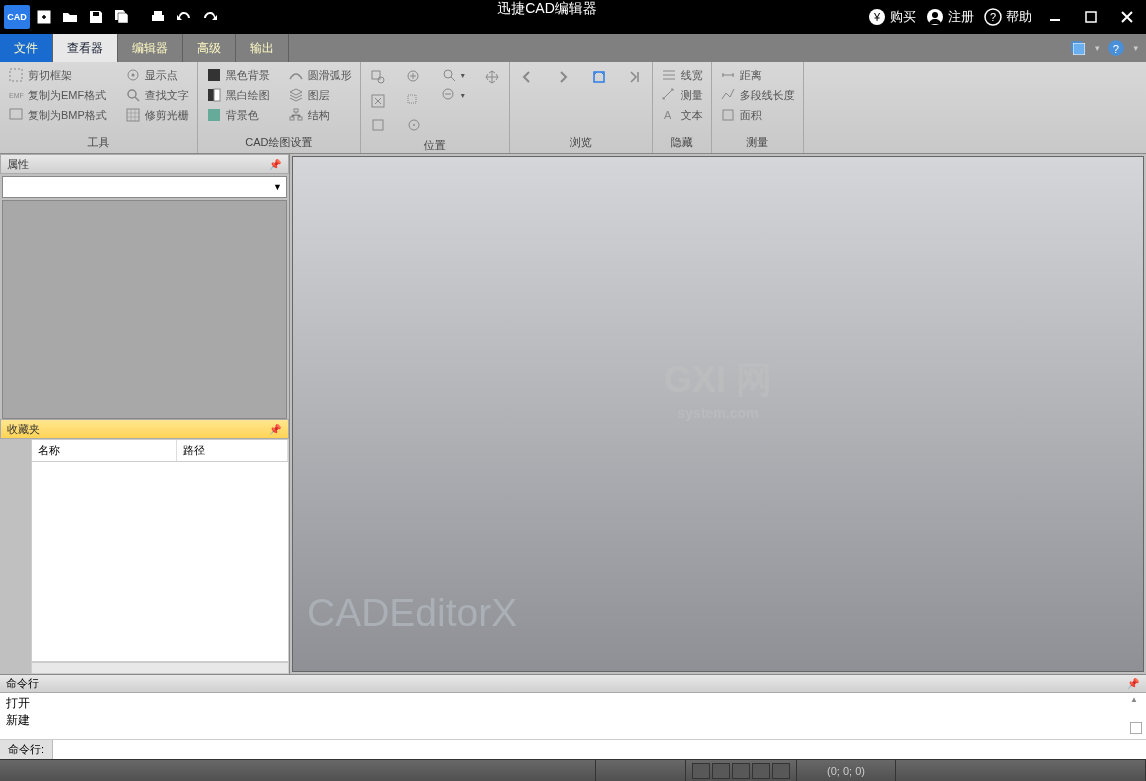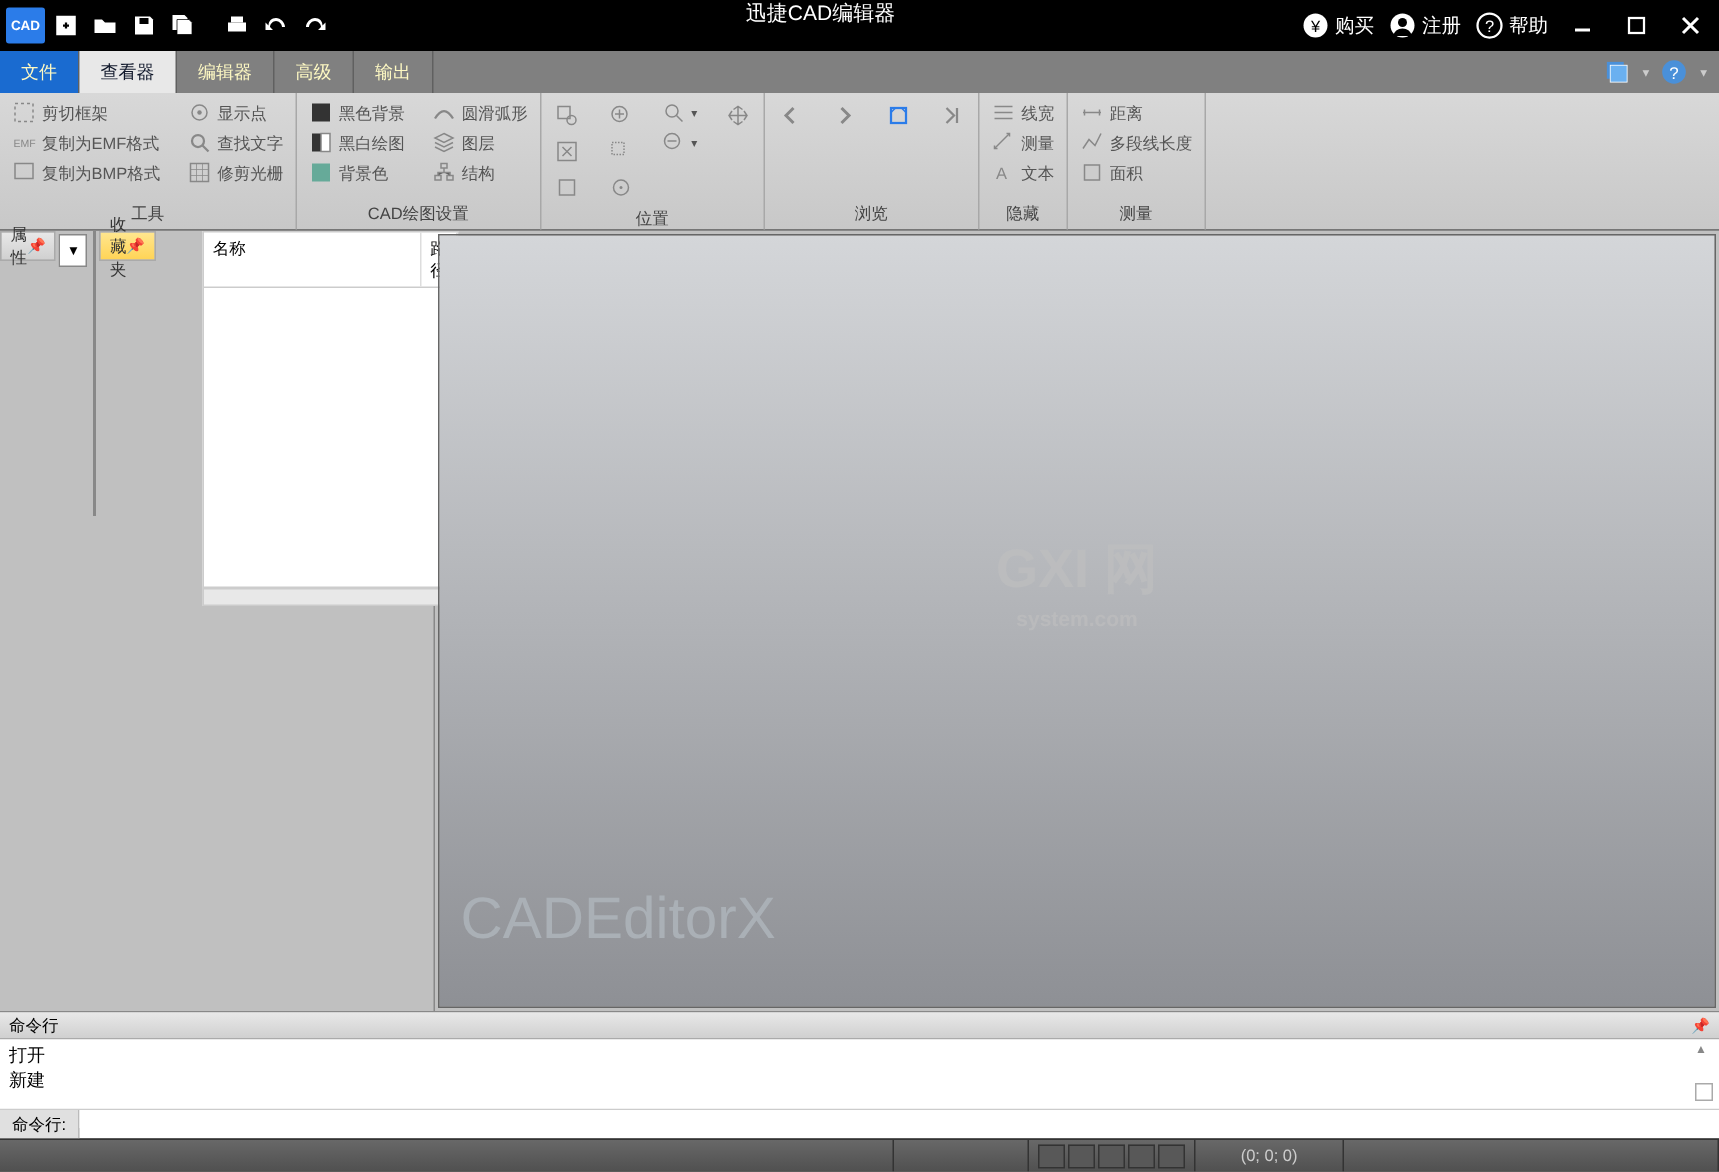--- a/index.html
+++ b/index.html
@@ -32,21 +32,21 @@
 .rgroup .items { flex: 1; display: flex; flex-direction: column; gap: 2px; }
 .rgroup .items.cols { flex-direction: row; gap: 14px; }
 .rgroup .col { display: flex; flex-direction: column; gap: 2px; }
 .rgroup .ritem { display: flex; align-items: center; gap: 4px; font-size: 11px; color: #555; padding: 1px 2px; cursor: pointer; white-space: nowrap; }
 .rgroup .ritem.icon-only { width: 22px; height: 22px; justify-content: center; }
 .rgroup .ricon { width: 16px; height: 16px; flex-shrink: 0; }
 .rgroup .glabel { text-align: center; font-size: 11px; color: #444; padding: 2px 0 3px 0; }
 
 
 .main { flex: 1; display: flex; background: #c0c0c0; min-height: 0; }
-.left-panels { width: 290px; display: flex; flex-direction: row; border-right: 1px solid #888; }
+.left-panels { width: 290px; display: flex; flex-direction: column; border-right: 1px solid #888; }
 .panel-header { height: 20px; background: linear-gradient(#e8e8e8, #d0d0d0); border: 1px solid #aaa; display: flex; align-items: center; padding: 0 6px; font-size: 11px; color: #333; }
 .panel-header.yellow { background: linear-gradient(#ffe68f, #ffd456); }
 .panel-header .pin { margin-left: auto; font-size: 10px; color: #666; }
 .prop-dropdown { height: 22px; background: #fff; border: 1px solid #888; margin: 2px; display: flex; align-items: center; padding: 0 4px; }
 .prop-dropdown .dd-arrow { margin-left: auto; font-size: 9px; }
 .prop-body { flex: 1; background: #a8a8a8; border: 1px solid #888; margin: 0 2px; }
 .fav-panel { display: flex; flex-direction: column; margin-left: 31px; }
 .fav-table-head { display: flex; background: #fff; border: 1px solid #ccc; font-size: 11px; }
 .fav-table-head div { padding: 3px 6px; border-right: 1px solid #ddd; }
 .fav-body { height: 200px; background: #fff; border: 1px solid #ccc; border-top: none; }

